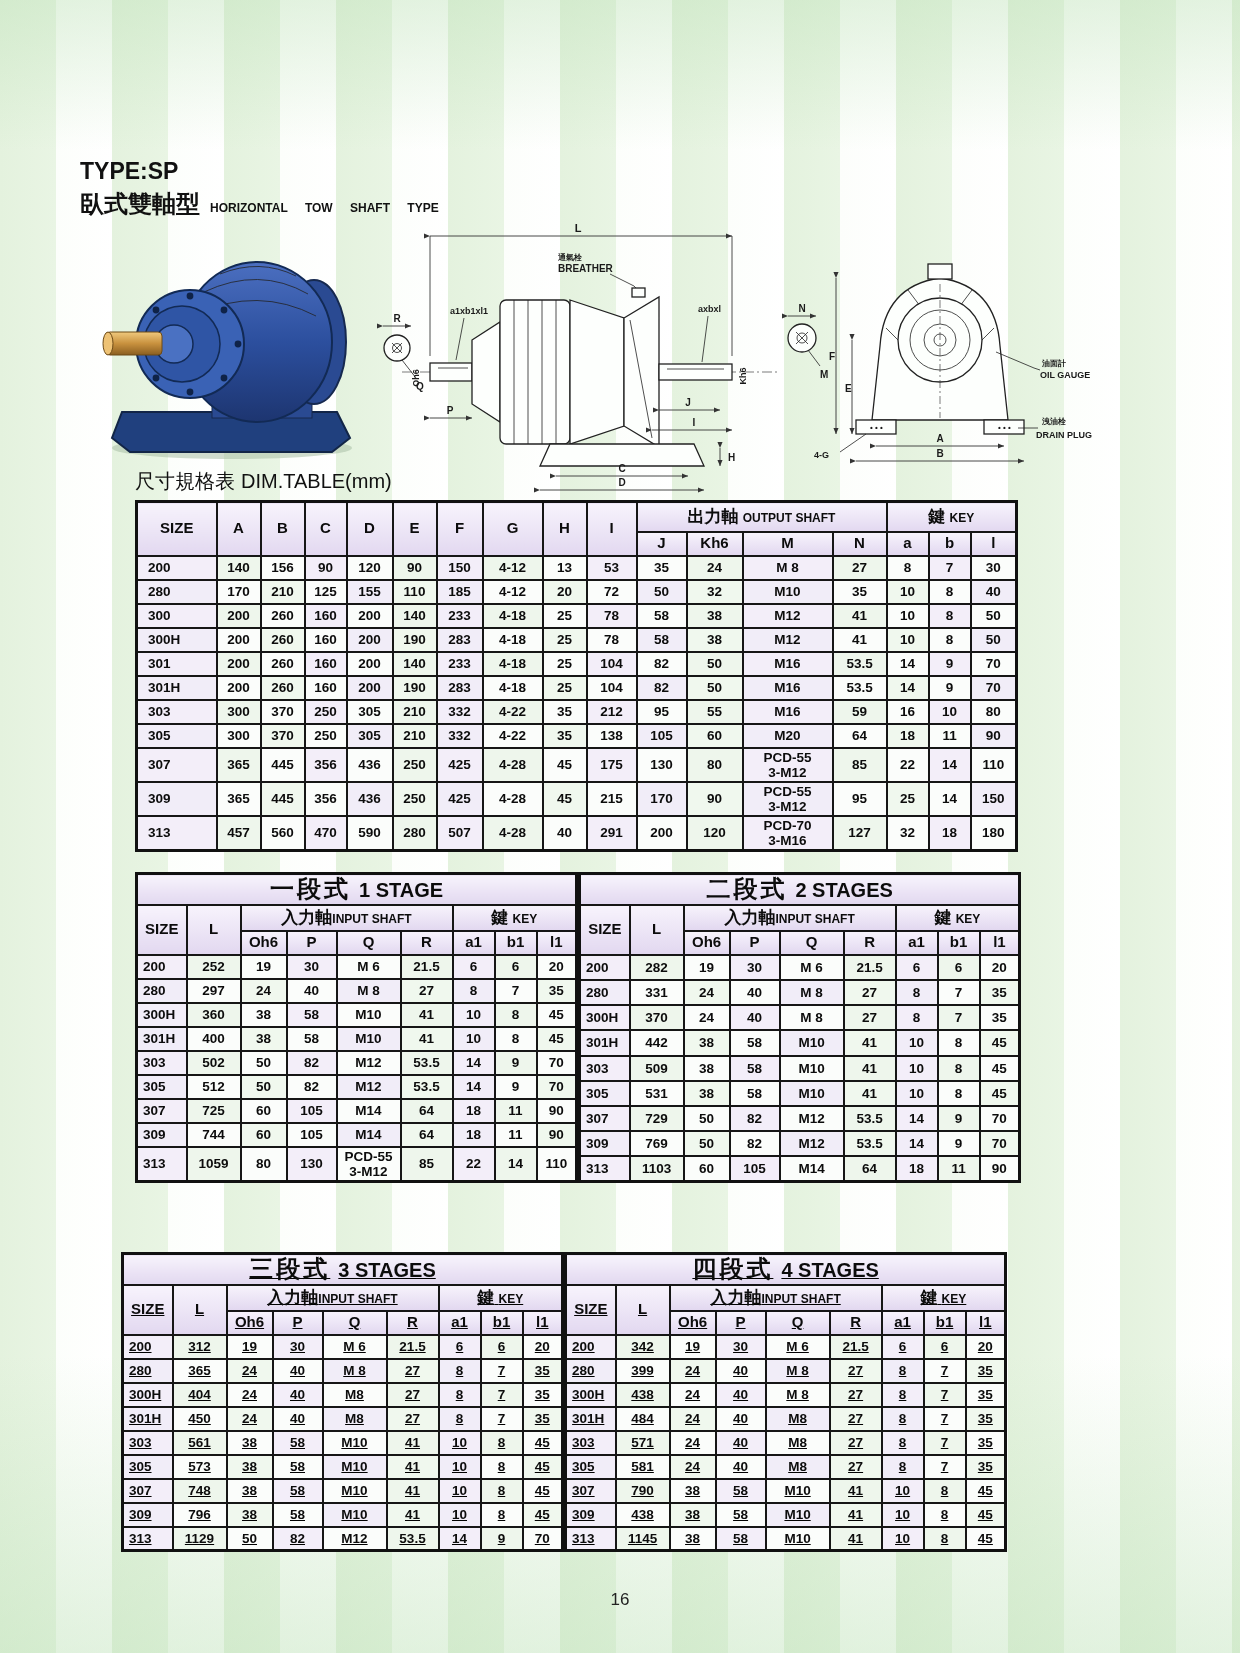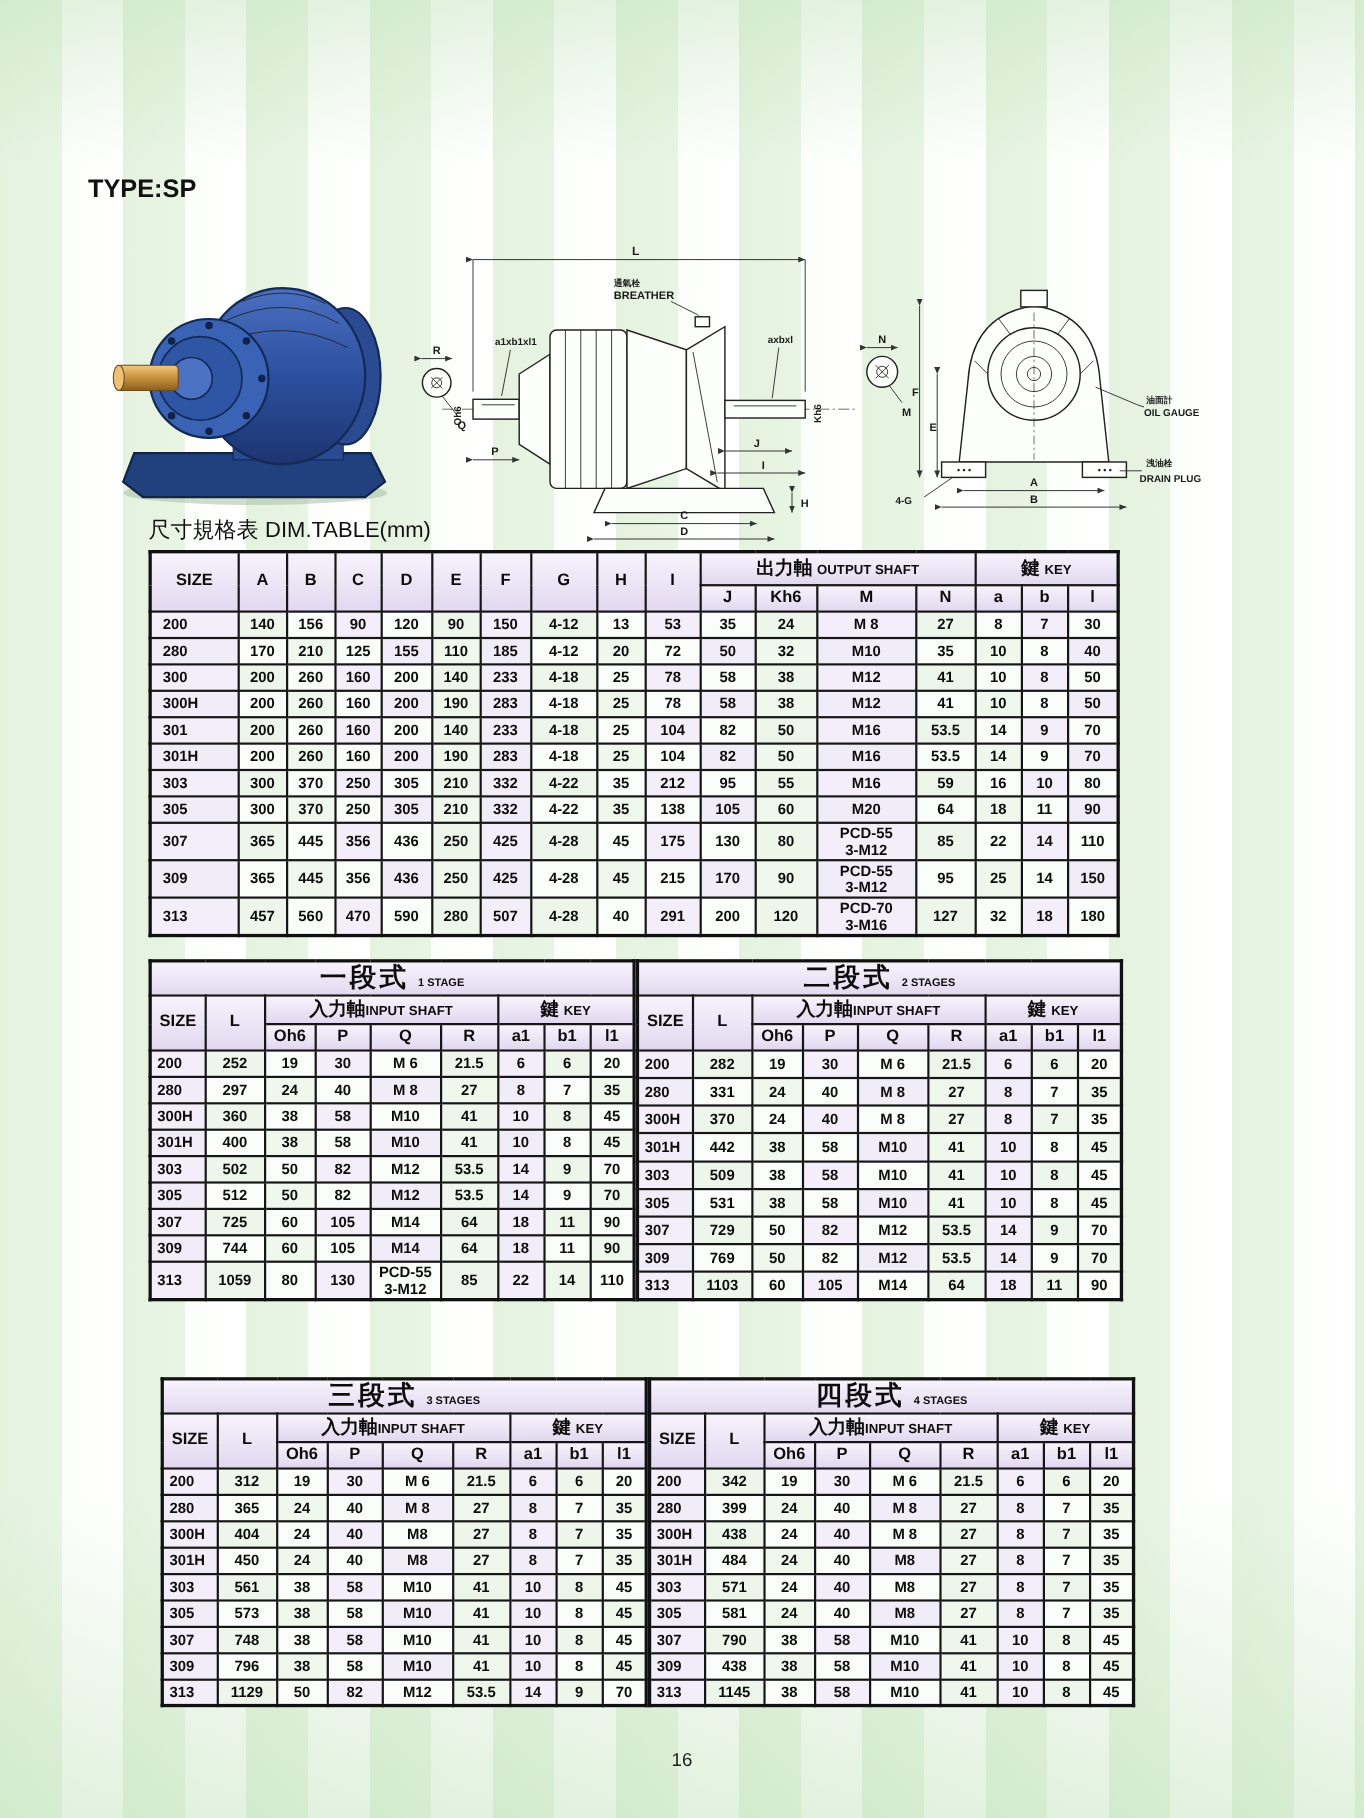--- a/index.html
+++ b/index.html
@@ -50,41 +50,44 @@
   .main thead tr:nth-child(1){height:30px;}
   .main thead tr:nth-child(2){height:24px;}
   .main td:first-child,.stage td:first-child{text-align:left;padding-left:10px;}
   .stage{width:440px;}
   .stage td:first-child{padding-left:5px;}
   .stage thead tr.title-row{height:30px;}
   .stage thead tr:nth-child(2){height:26px;}
   .stage thead tr:nth-child(3){height:24px;}
   .title-row th{background:linear-gradient(180deg,#f2ecfa,#ddd2ee);}
   .title-row .zh-big{font-size:24px;letter-spacing:3px;}
-  .title-row .en{font-size:10px;margin-left:8px;}
+  .title-row .en{font-size:20px;margin-left:8px;}
   .main-table-pos{left:135px;top:500px;}
   .stage-pair-1{left:135px;top:872px;display:flex;}
-  .stage-pair-2{left:146px;top:1252px;display:flex;}
+  .stage-pair-2{left:121px;top:1252px;display:flex;text-decoration:underline;}
 
   
   .photo-pos{left:92px;top:226px;}
   .side-pos{left:372px;top:220px;}
   .end-pos{left:778px;top:228px;}
   svg text{font-family:"Liberation Sans",sans-serif;font-weight:bold;fill:#1a1a1a;}
   .dln{stroke:#333;stroke-width:0.9;fill:none;}
   .shp{stroke:#222;stroke-width:1.3;fill:#fdfffd;}
   .thin{stroke:#222;stroke-width:0.8;fill:none;}
 </style>
 </head>
 <body>
 
 <div class="page">
 
 
   <div class="abs type-label">TYPE:SP</div>
+  <div class="abs title-line">
+    <span class="zh-t">臥式雙軸型</span><span class="en">HORIZONTAL TOW SHAFT TYPE</span>
+  </div>
 
   <svg class="abs photo-pos" width="280" height="238" viewBox="0 0 280 238">
     <defs>
       <linearGradient id="gBody" x1="0" y1="0" x2="0" y2="1">
         <stop offset="0" stop-color="#4b6fc0"></stop>
           <stop offset=".5" stop-color="#2c4f9e"></stop>
           <stop offset="1" stop-color="#1d3570"></stop>
       </linearGradient>
       <linearGradient id="gShaft" x1="0" y1="0" x2="0" y2="1">
         <stop offset="0" stop-color="#f0c97d"></stop>

